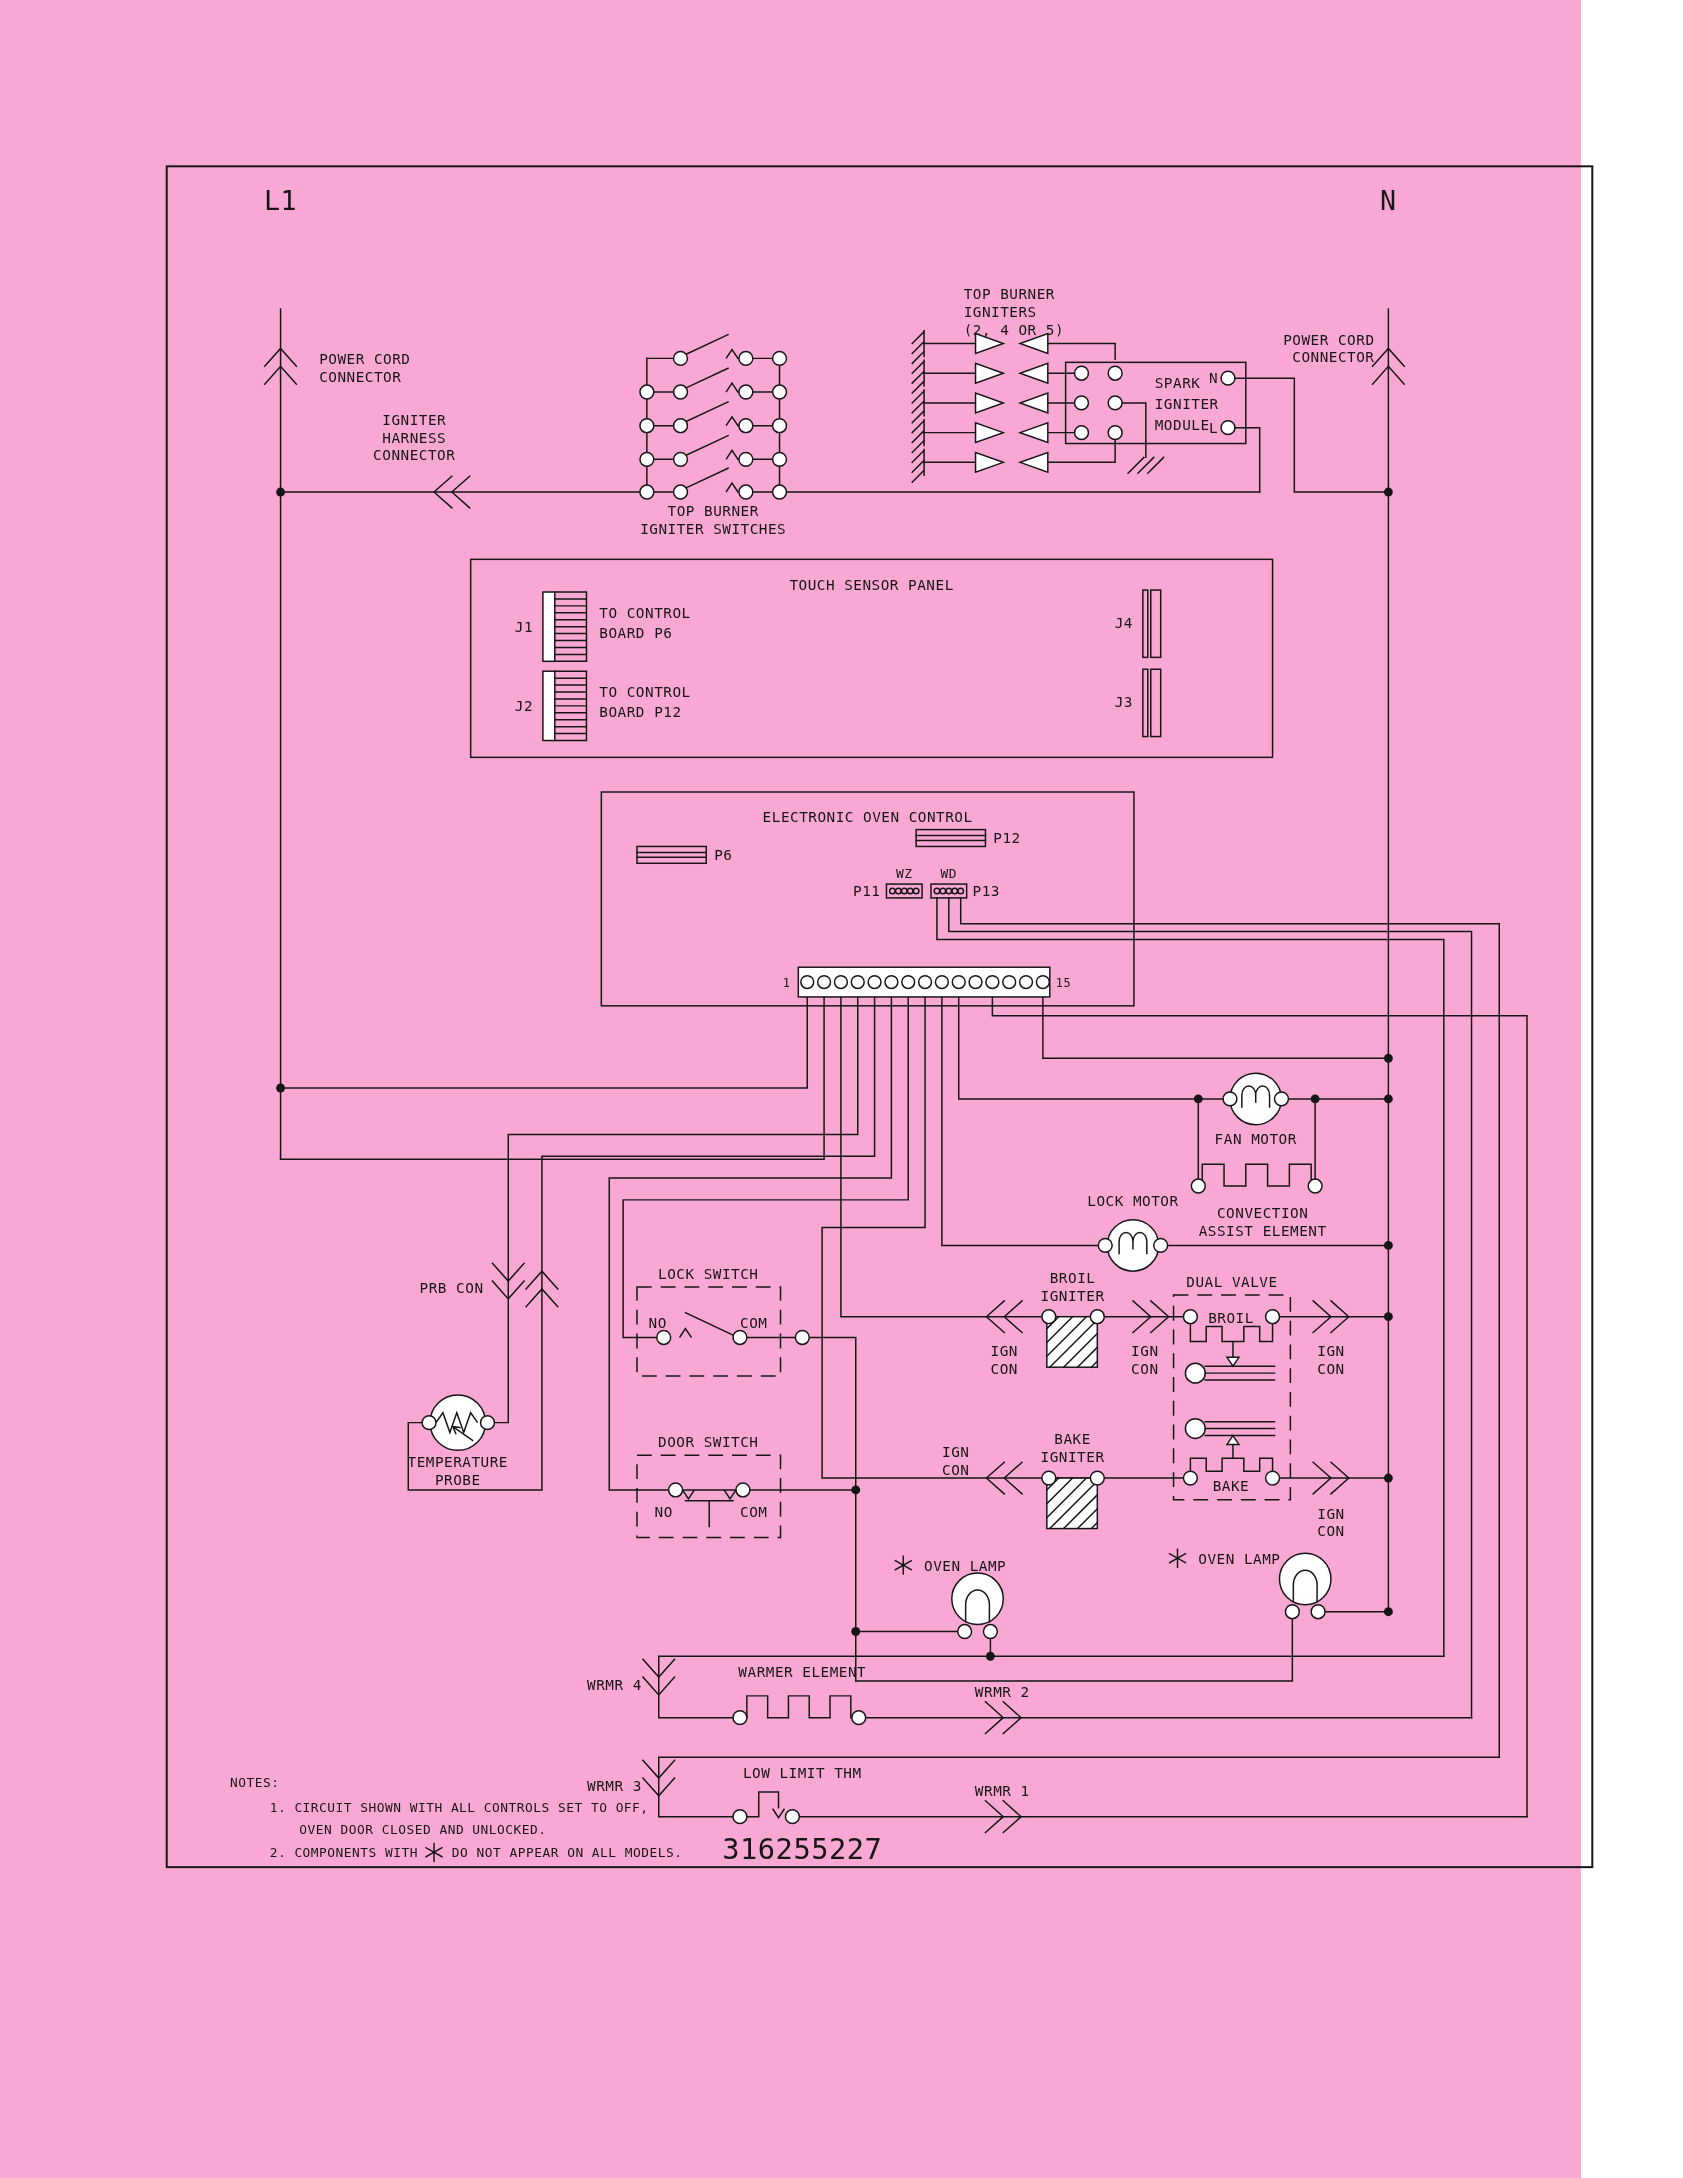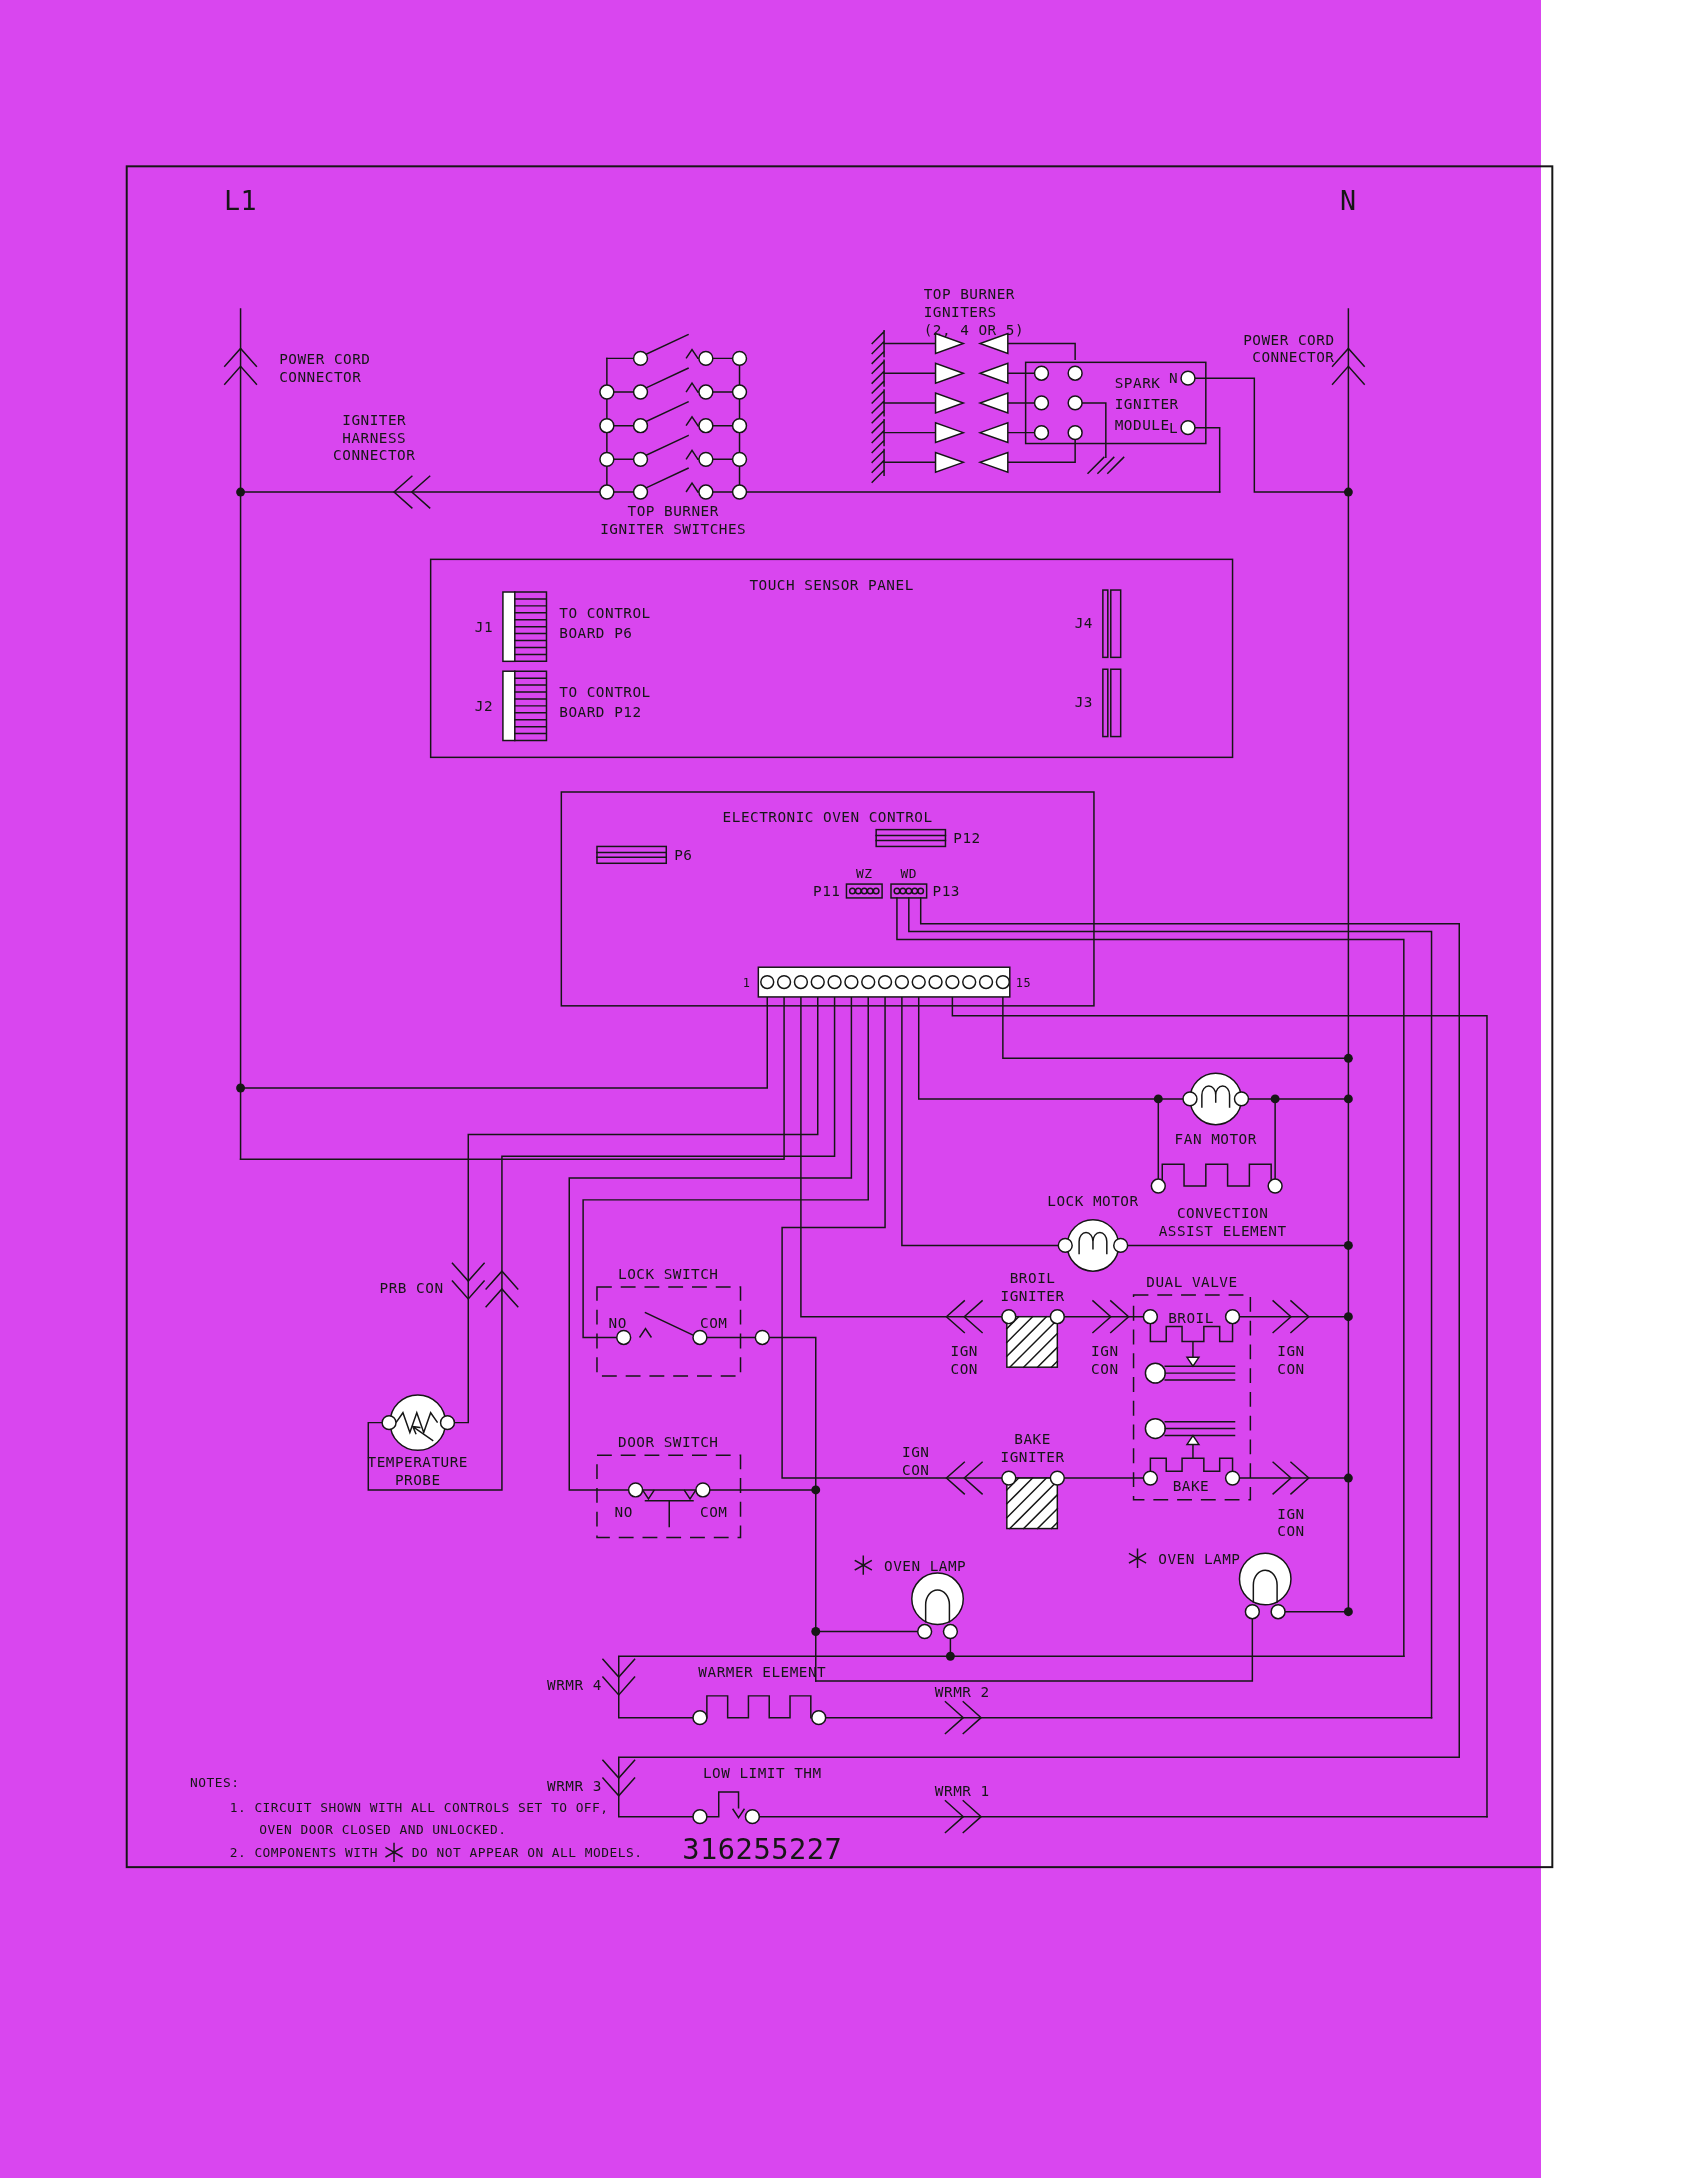--- a/index.html
+++ b/index.html
@@ -1,16 +1,16 @@
 <!DOCTYPE html>
 <html><head>
 <meta charset="utf-8">
 <style>
   html,body{margin:0;padding:0;background:#fff;}
-  #page{width:1541px;height:2178px;background:#d946ef;position:relative;}
+  #page{width:1541px;height:2178px;background:#f9a8d4;position:relative;padding-left:40px;}
   svg{display:block;}
   .w{stroke:#161616;stroke-width:1.5;fill:none;stroke-linecap:square;stroke-linejoin:miter}
   .w2{stroke:#161616;stroke-width:2;fill:none}
   .wf{fill:#ffffff;stroke:#161616;stroke-width:1.5}
   .nf{fill:none;stroke:#161616;stroke-width:1.5}
   .dot{fill:#161616;stroke:none}
   .dash{fill:none;stroke:#161616;stroke-width:1.5;stroke-dasharray:15 9}
   text{font-family:"DejaVu Sans Mono","Liberation Mono",monospace;fill:#161616;letter-spacing:.5px}
   .t14{font-size:14.5px}
   .t13{font-size:13px}

